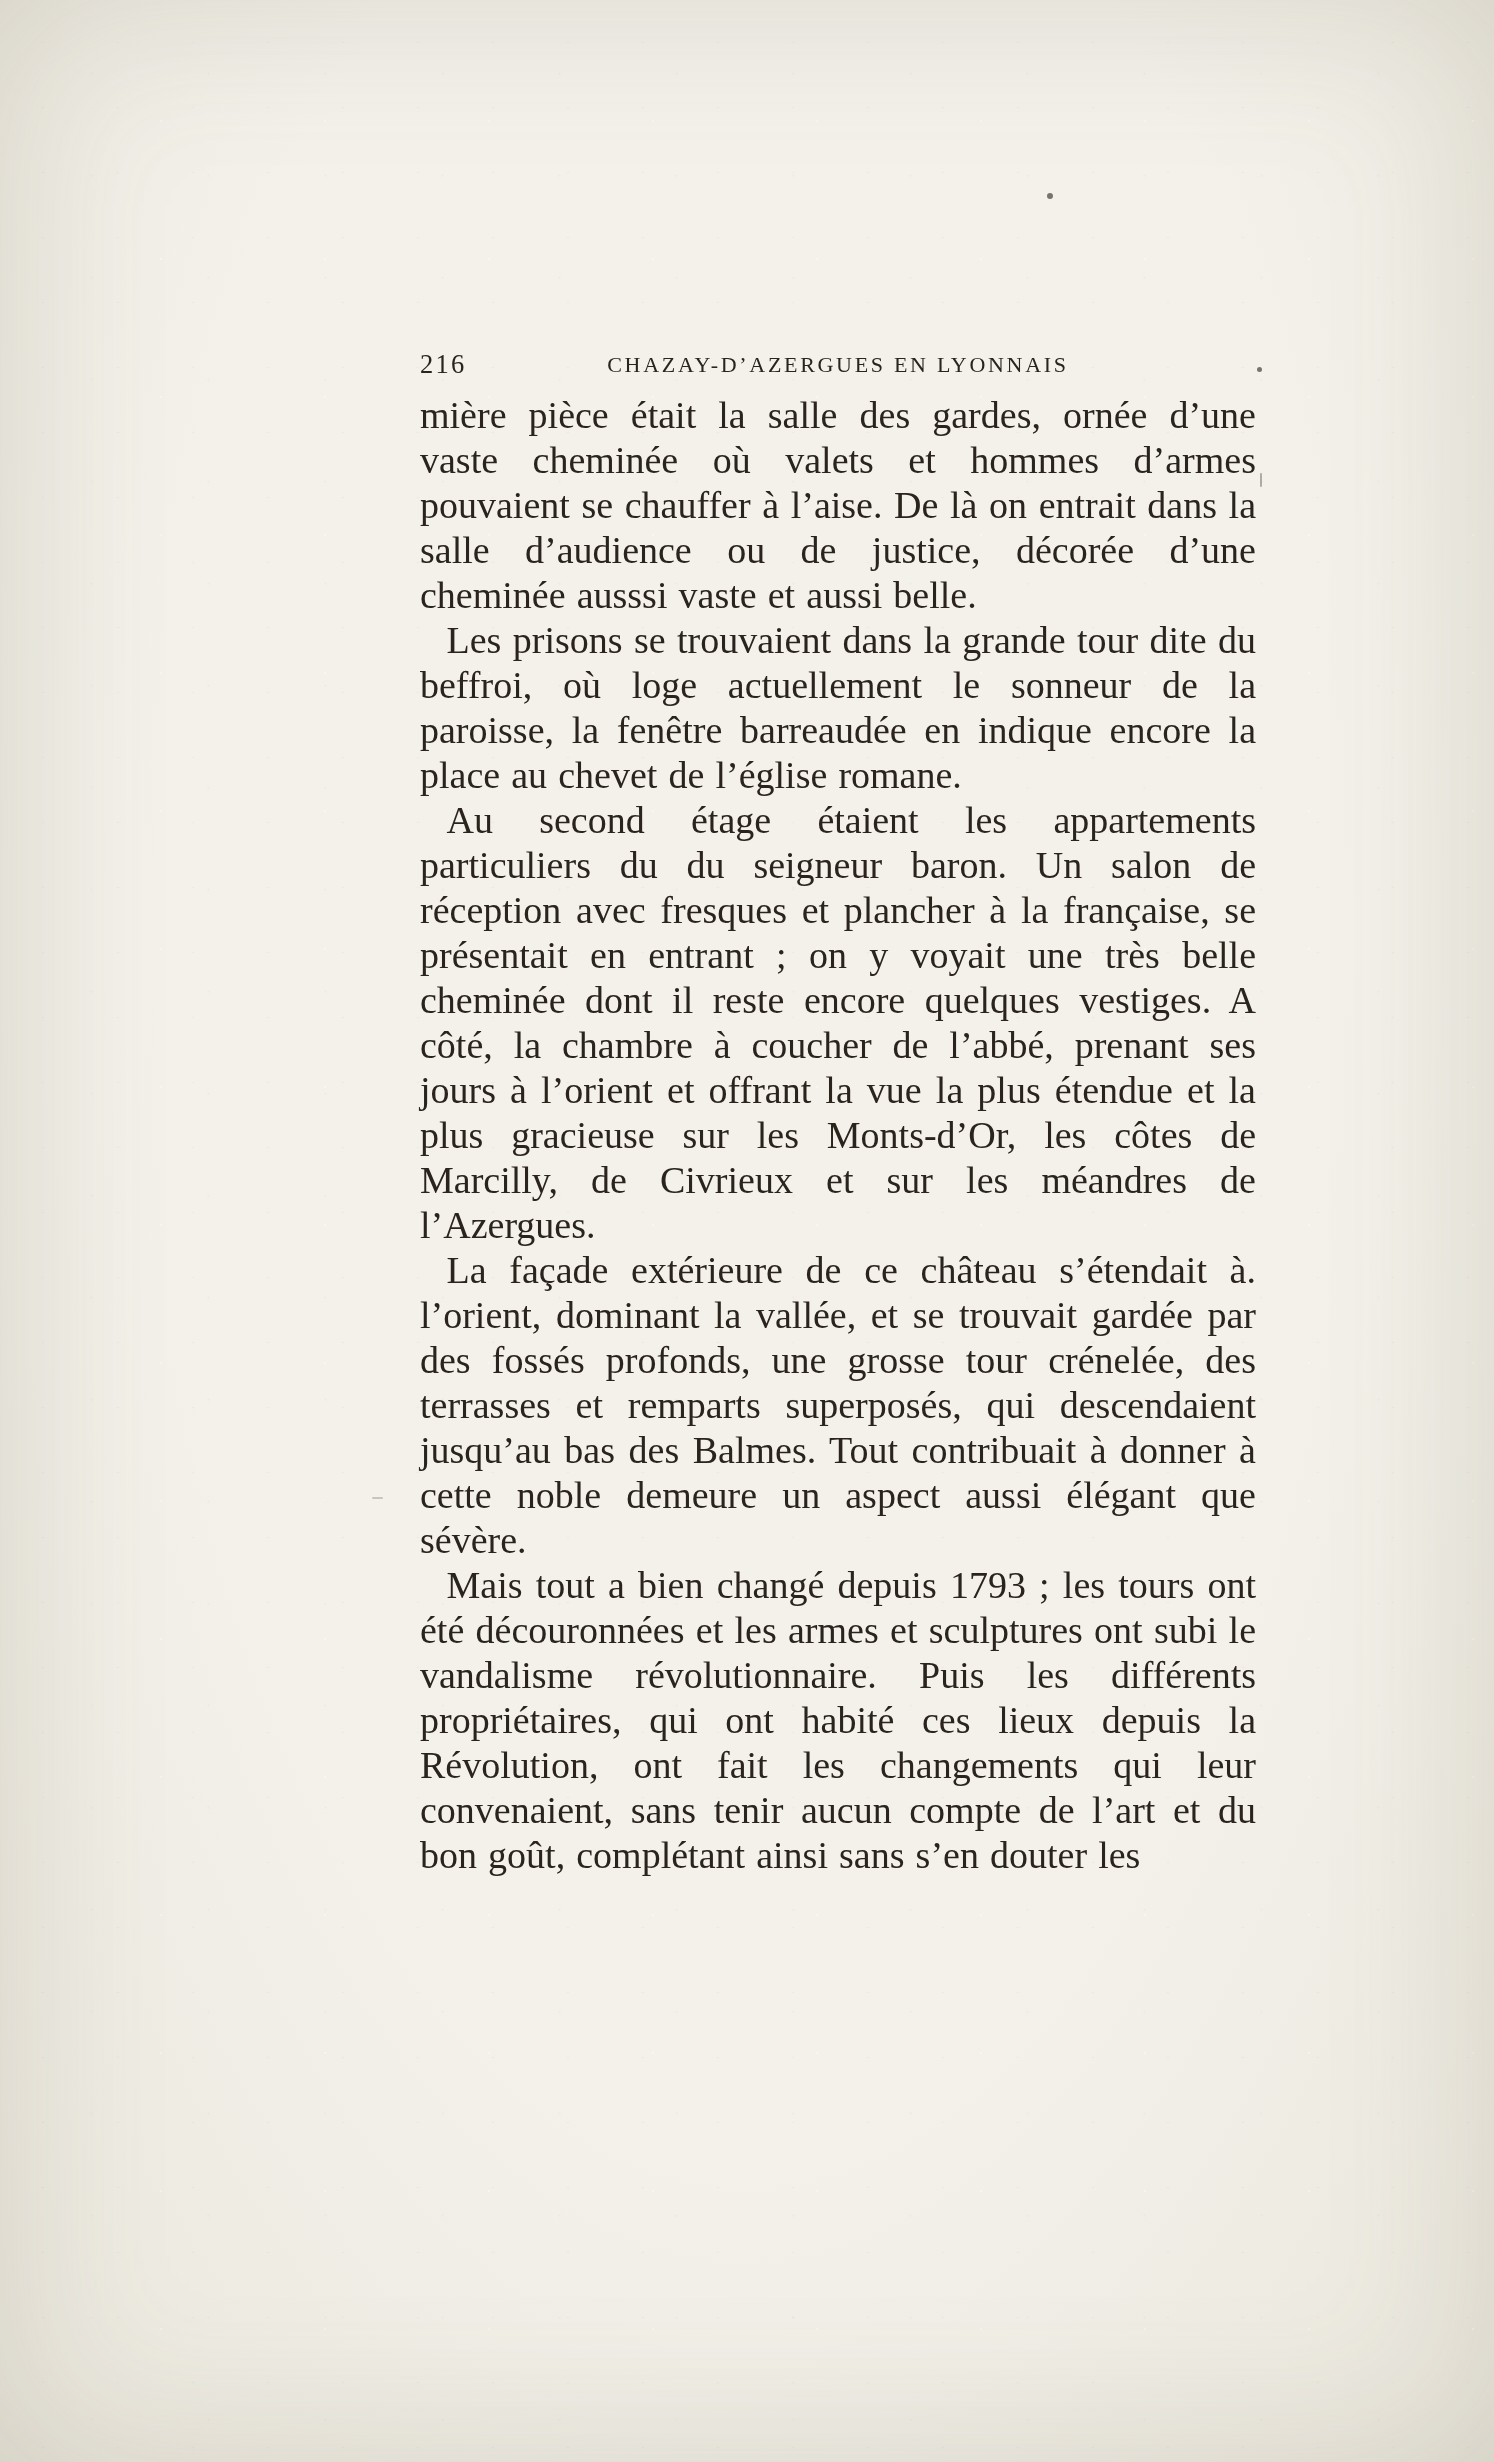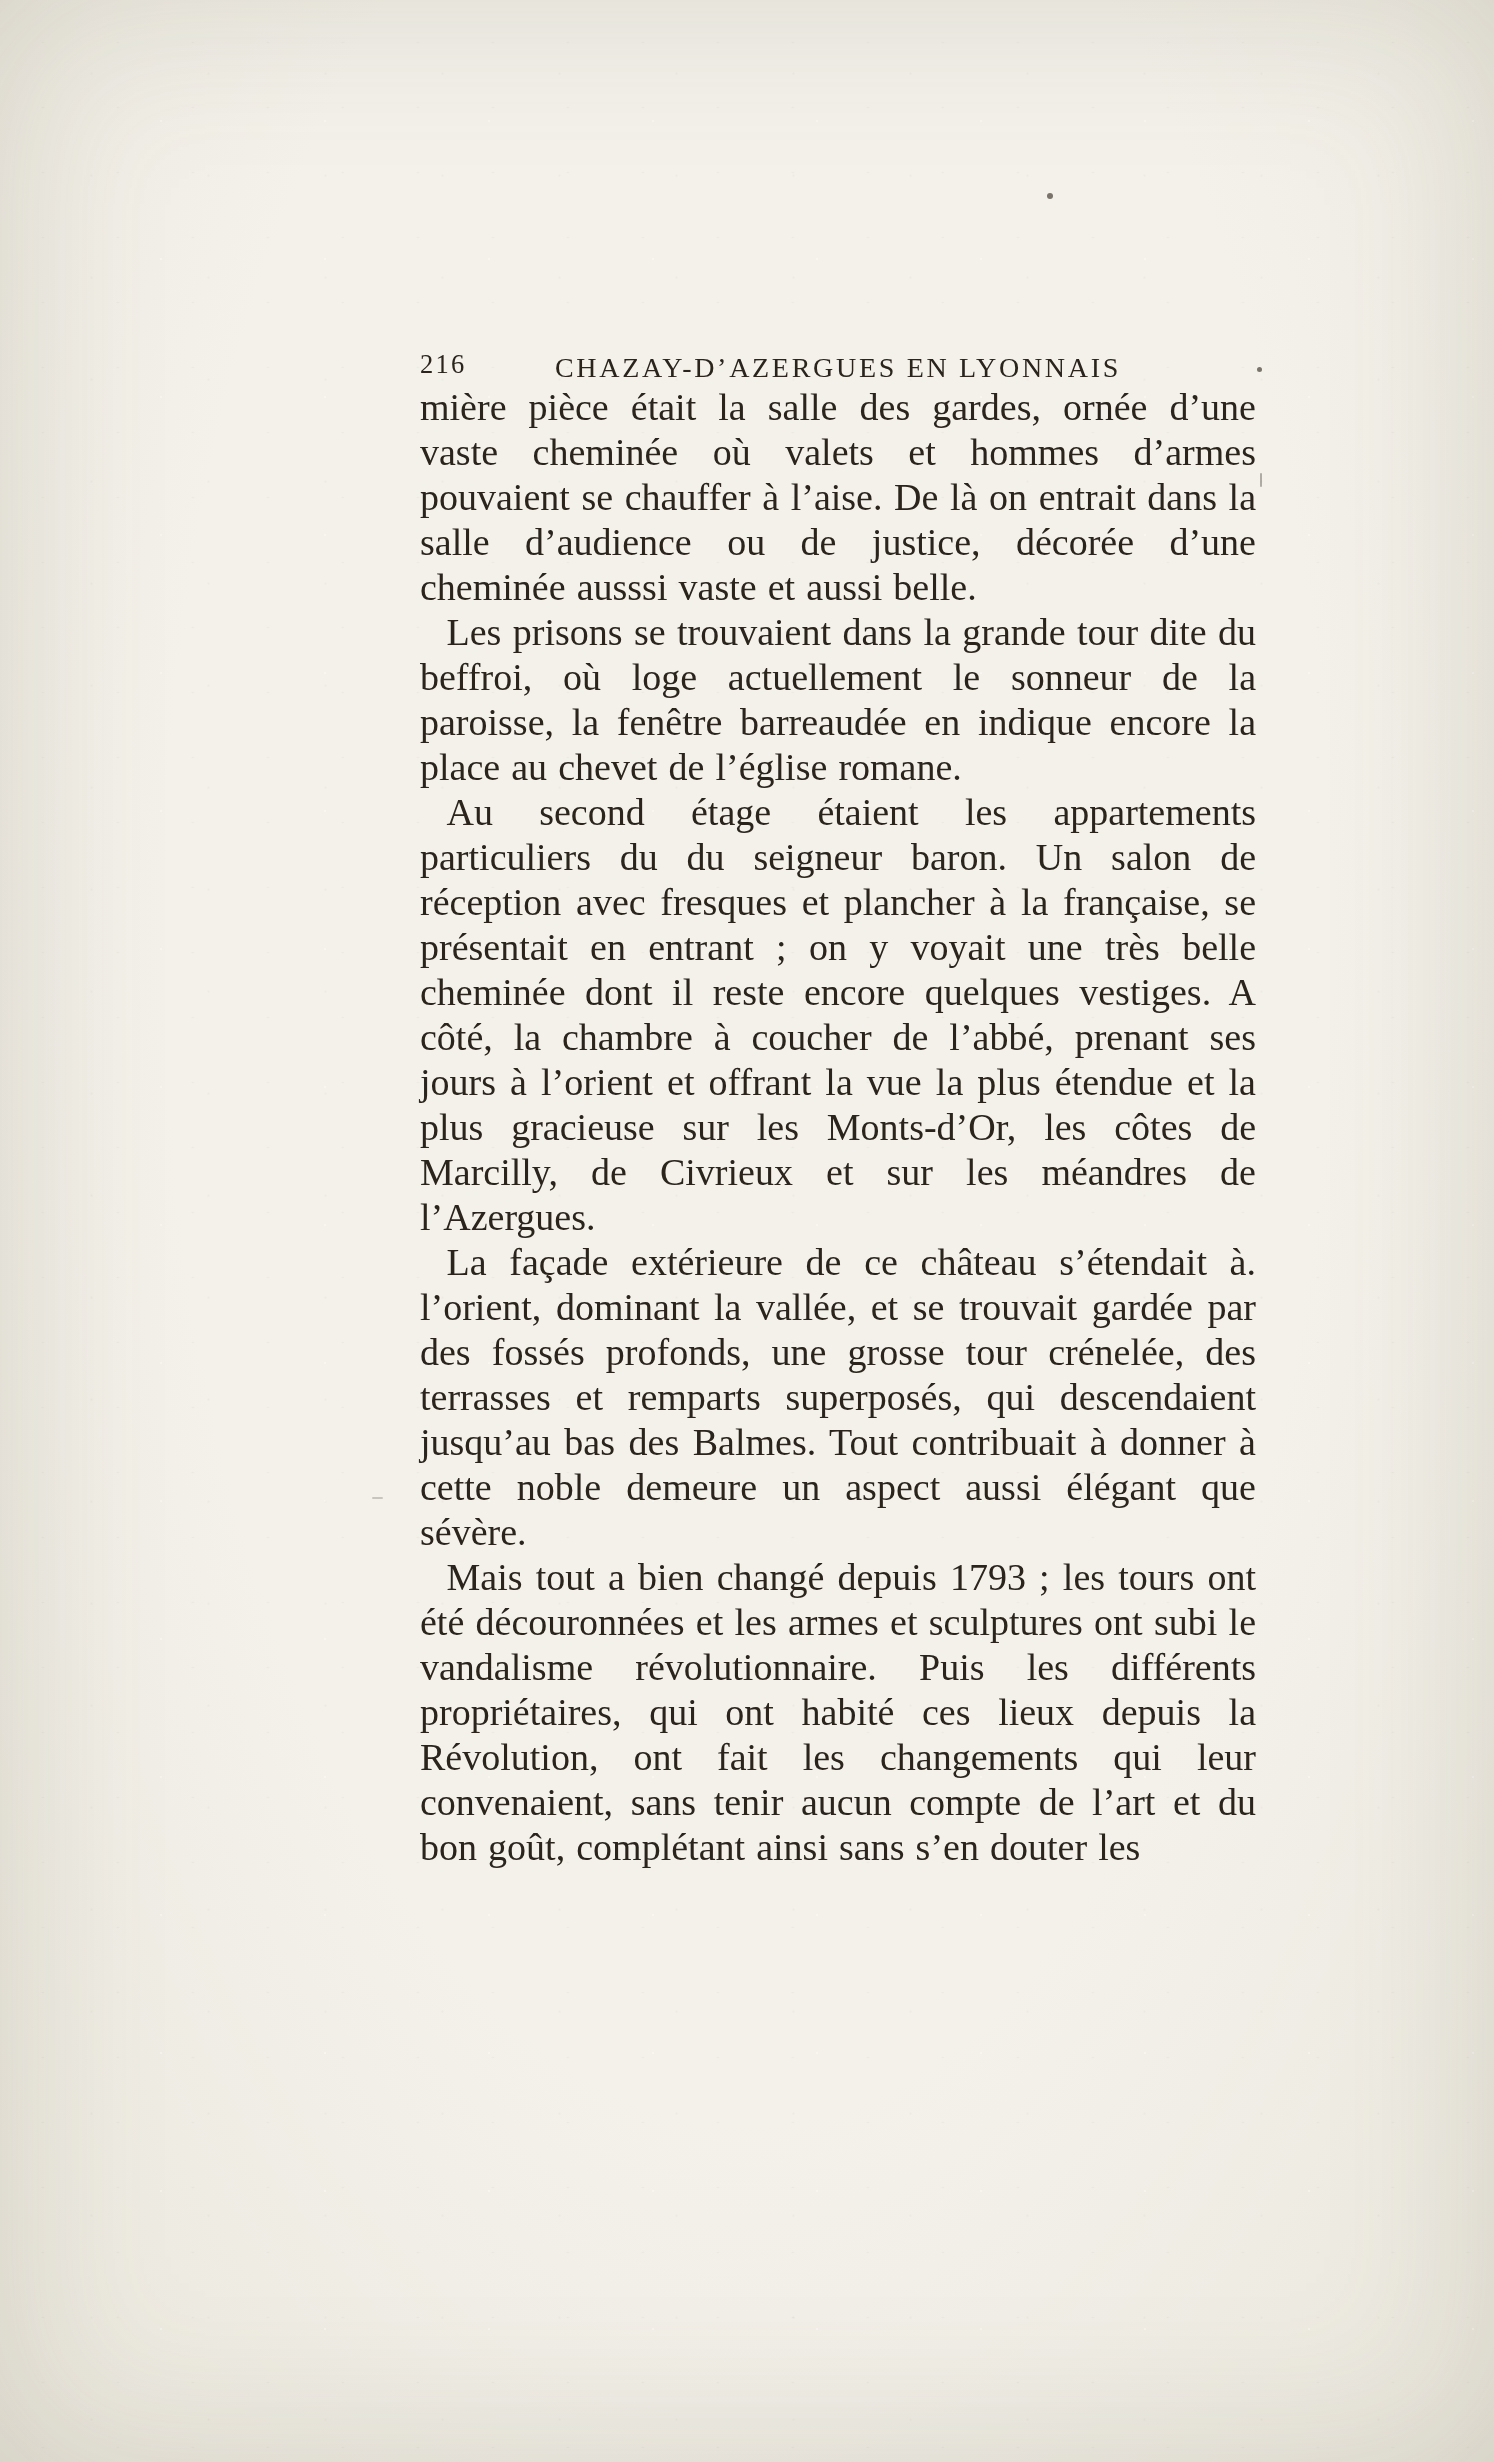--- a/index.html
+++ b/index.html
@@ -29,33 +29,33 @@
   .text-block {
     position: absolute;
     left: 420px;
     top: 347px;
     width: 836px;
     color: #2a241d;
   }
   .running-head {
     position: relative;
     height: 34px;
-    margin-bottom: 4px;
+    margin-bottom: 12px;
   }
   .page-number {
     position: absolute;
     left: 0;
     top: 1.6px;
     font-size: 26.5px;
     letter-spacing: 2.3px;
   }
   .head-title {
     display: block;
     text-align: center;
-    font-size: 28px;
+    font-size: 22px;
     letter-spacing: 2.7px;
     padding-top: 4.7px;
     white-space: nowrap;
   }
   .body-text p {
     margin: 0;
     font-size: 38px;
     line-height: 45px;
     text-align: justify;
     text-indent: 0;

